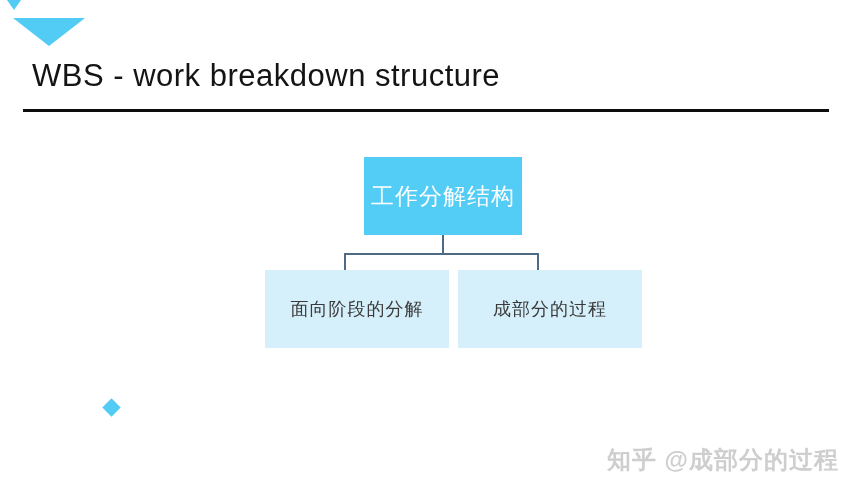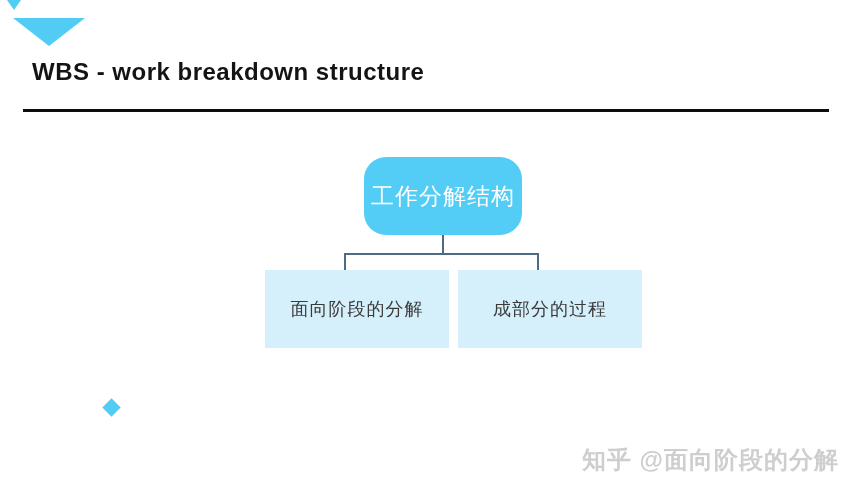--- a/index.html
+++ b/index.html
@@ -19,22 +19,22 @@
     left: 0;
     top: 0;
     width: 100px;
     height: 50px;
   }
 
   .slide-title {
     position: absolute;
     left: 32px;
     top: 58px;
-    font-size: 24px;
-    font-weight: bold;
+    font-size: 31px;
+    font-weight: normal;
     color: #141414;
     letter-spacing: 0.5px;
     white-space: nowrap;
   }
 
   .title-divider {
     position: absolute;
     left: 23px;
     top: 109px;
     width: 806px;
@@ -117,36 +117,36 @@
   <svg class="decor-svg" viewBox="0 0 100 50">
     <polygon points="7,0 21,0 14,10" fill="#52cbf5"></polygon>
     <polygon points="13,18 85,18 49,46" fill="#52cbf5"></polygon>
   </svg>
 
   <div class="slide-title">WBS - work breakdown structure</div>
 
   <div class="title-divider"></div>
 
   <div>
-    <div class="node root-node" style="background: rgb(84, 205, 246); border-radius: 22px;">
+    <div class="node root-node" style="background: rgb(84, 205, 246);">
       <span>工作分解结构</span>
     </div>
 
     <div class="connector conn-v-root" style="background: rgb(78, 107, 133);"></div>
     <div class="connector conn-h" style="background: rgb(78, 107, 133);"></div>
     <div class="connector conn-v-left" style="background: rgb(78, 107, 133);"></div>
     <div class="connector conn-v-right" style="background: rgb(78, 107, 133);"></div>
 
     <div class="node child-node left" style="background: rgb(214, 240, 251);">
       <span>面向阶段的分解</span>
     </div>
 
     <div class="node child-node right" style="background: rgb(214, 240, 251);">
       <span>成部分的过程</span>
     </div>
   </div>
 
   <div class="bullet-diamond" style="background: rgb(82, 203, 245);"></div>
 
 
-  <div class="watermark">知乎 @面向阶段的分解</div>
+  <div class="watermark">知乎 @成部分的过程</div>
 
 </div>
 
 </body></html>

